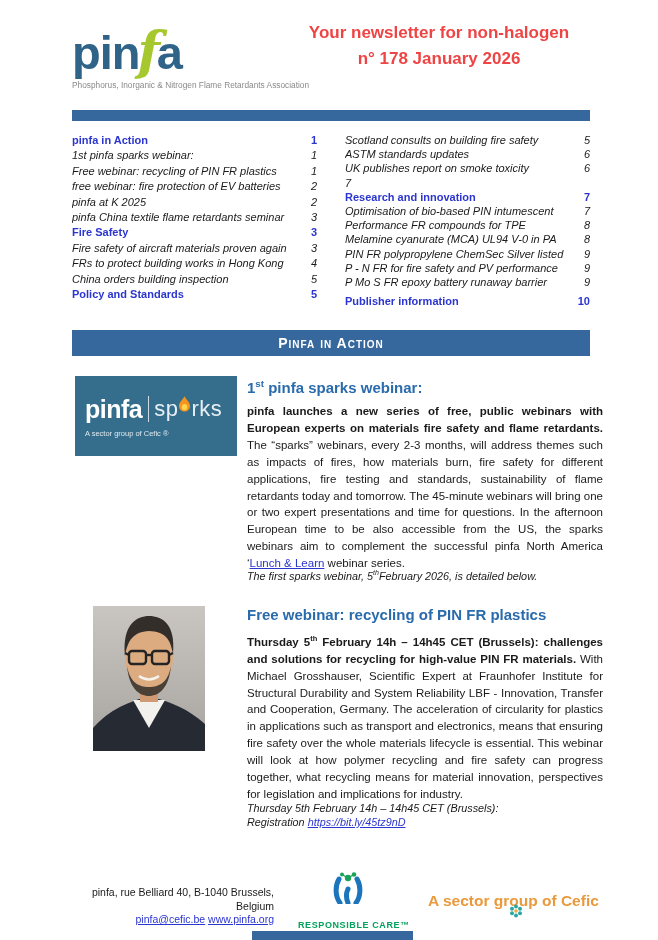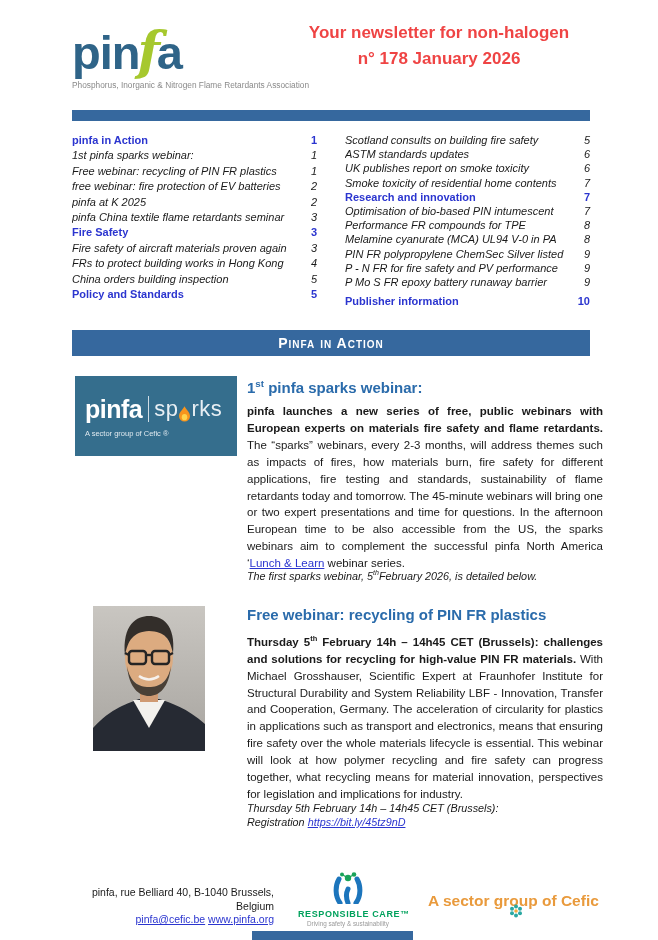--- a/index.html
+++ b/index.html
@@ -37,21 +37,21 @@
   .banner { position:absolute; left:72px; top:330px; width:518px; height:26px; background:#36689e;
             color:#ffffff; text-align:center; line-height:26px; font-size:14px; font-weight:700;
             letter-spacing:1px; font-variant:small-caps; }
 
   
   .sparks-box { position:absolute; left:75px; top:376px; width:162px; height:80px; background:#356e8d;
                 display:flex; flex-direction:column; justify-content:center; padding:6px 10px; }
   .sparks-line { display:flex; align-items:center; color:#fff; }
   .sparks-brand { font-size:25px; font-weight:700; letter-spacing:-0.5px; }
   .sparks-pipe { width:1px; height:26px; background:#cfdde6; margin:0 5px 0 6px; }
-  .sparks-word { font-size:22px; font-weight:300; color:#e8eff4; letter-spacing:0.5px; display:flex; align-items:flex-end; }
+  .sparks-word { font-size:22px; font-weight:300; color:#e8eff4; letter-spacing:0.5px; display:flex; align-items:flex-start; }
   .sparks-flame { margin:0 1px; }
   .sparks-tagline { font-size:7.5px; color:#dfe9ef; margin-top:5px; }
 
   .h-article { position:absolute; color:#2a6bab; font-size:15px; font-weight:700; }
   .h1 { left:247px; top:378px; }
   .h2 { left:247px; top:606px; }
 
   .body-par { position:absolute; left:247px; width:356px; font-size:11.5px; line-height:16.9px; text-align:justify; }
   .p1 { top:403px; }
   .p2 { top:631px; }
@@ -62,21 +62,21 @@
   a, .link { color:#2b35cf; text-decoration:underline; cursor:pointer; }
   sup { font-size:0.65em; }
 
   
   .photo { position:absolute; left:93px; top:606px; width:112px; height:145px; }
 
   
   .footer-address { position:absolute; left:56px; top:886px; width:218px; text-align:right;
                     font-size:10.5px; line-height:13.5px; }
   .rc-logo { position:absolute; left:298px; top:872px; width:100px; text-align:center; }
-  .rc-name { font-size:9px; font-weight:700; color:#00a15c; letter-spacing:0.6px; margin-top:1px; white-space:nowrap; }
+  .rc-name { font-size:9px; font-weight:700; color:#00a15c; letter-spacing:0.6px; margin-top:12px; white-space:nowrap; }
   .rc-tagline { font-size:6.3px; color:#9a9a9a; margin-top:1px; white-space:nowrap; }
   .cefic { position:absolute; left:428px; top:892px; display:flex; align-items:center;
            color:#e99a3c; font-size:15.5px; font-weight:600;flex-direction:column; }
   .cefic svg { margin-left:6px; margin-top:-6px; }
   .bottom-bar { position:absolute; left:252px; top:931px; width:161px; height:9px; background:#36689e; }
 </style>
 </head>
 <body>
 
 <div class="page">
@@ -147,21 +147,20 @@
         </div>
       <div class="toc-row">
           <span class="t-label">ASTM standards updates</span>
           <span class="t-page">6</span>
         </div>
       <div class="toc-row">
           <span class="t-label">UK publishes report on smoke toxicity</span>
           <span class="t-page">6</span>
         </div>
       <div class="toc-row">
-          <span class="t-label">Smoke toxicity of residential home contents</span>
           <span class="t-page">7</span>
         </div>
       <div class="toc-row section">
           <span class="t-label">Research and innovation</span>
           <span class="t-page">7</span>
         </div>
       <div class="toc-row">
           <span class="t-label">Optimisation of bio-based PIN intumescent</span>
           <span class="t-page">7</span>
         </div>

